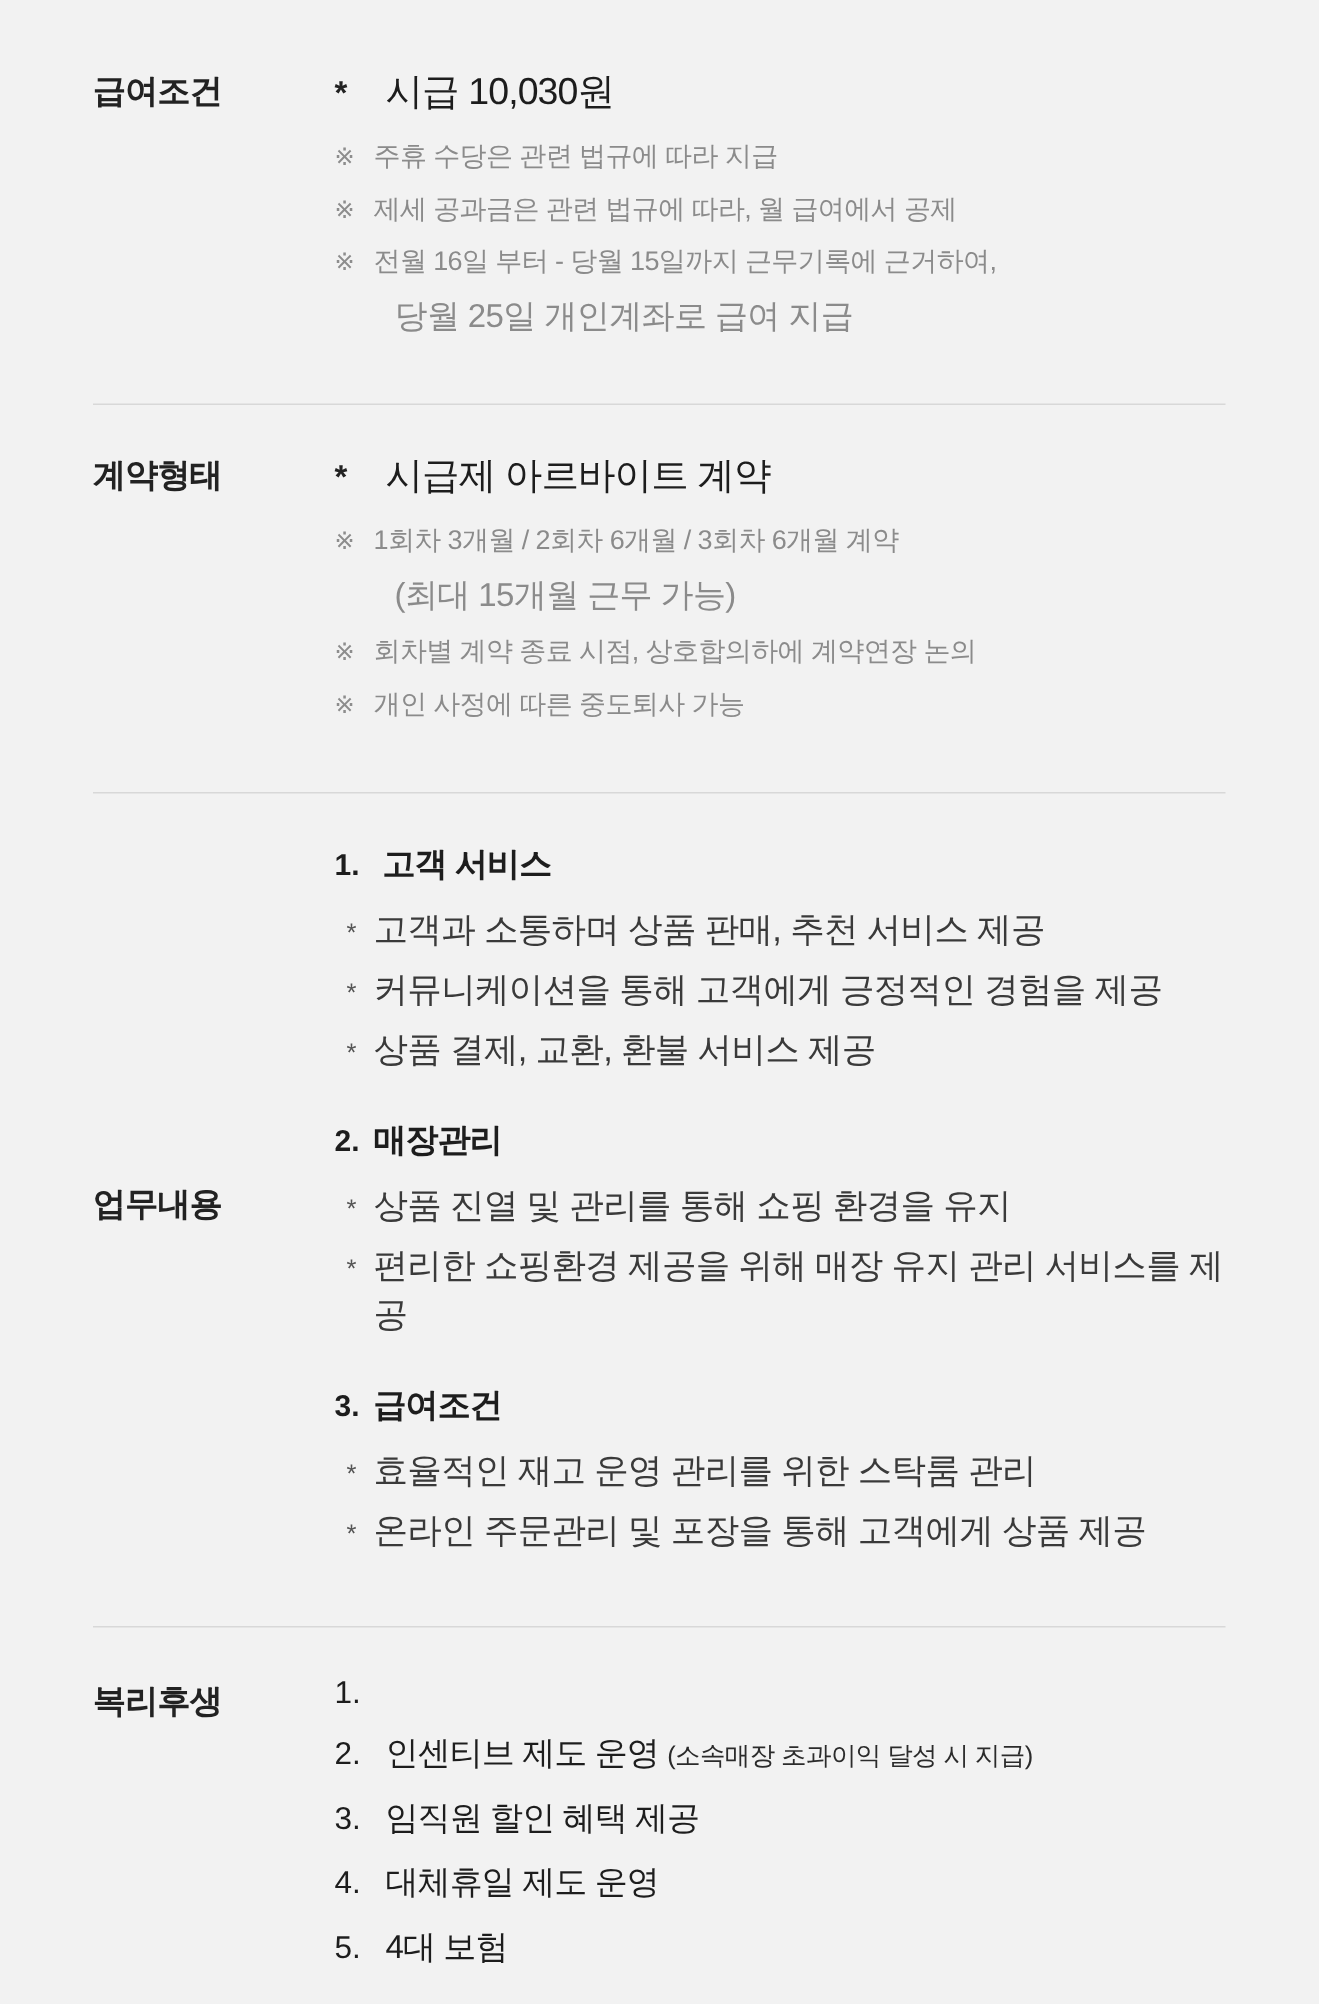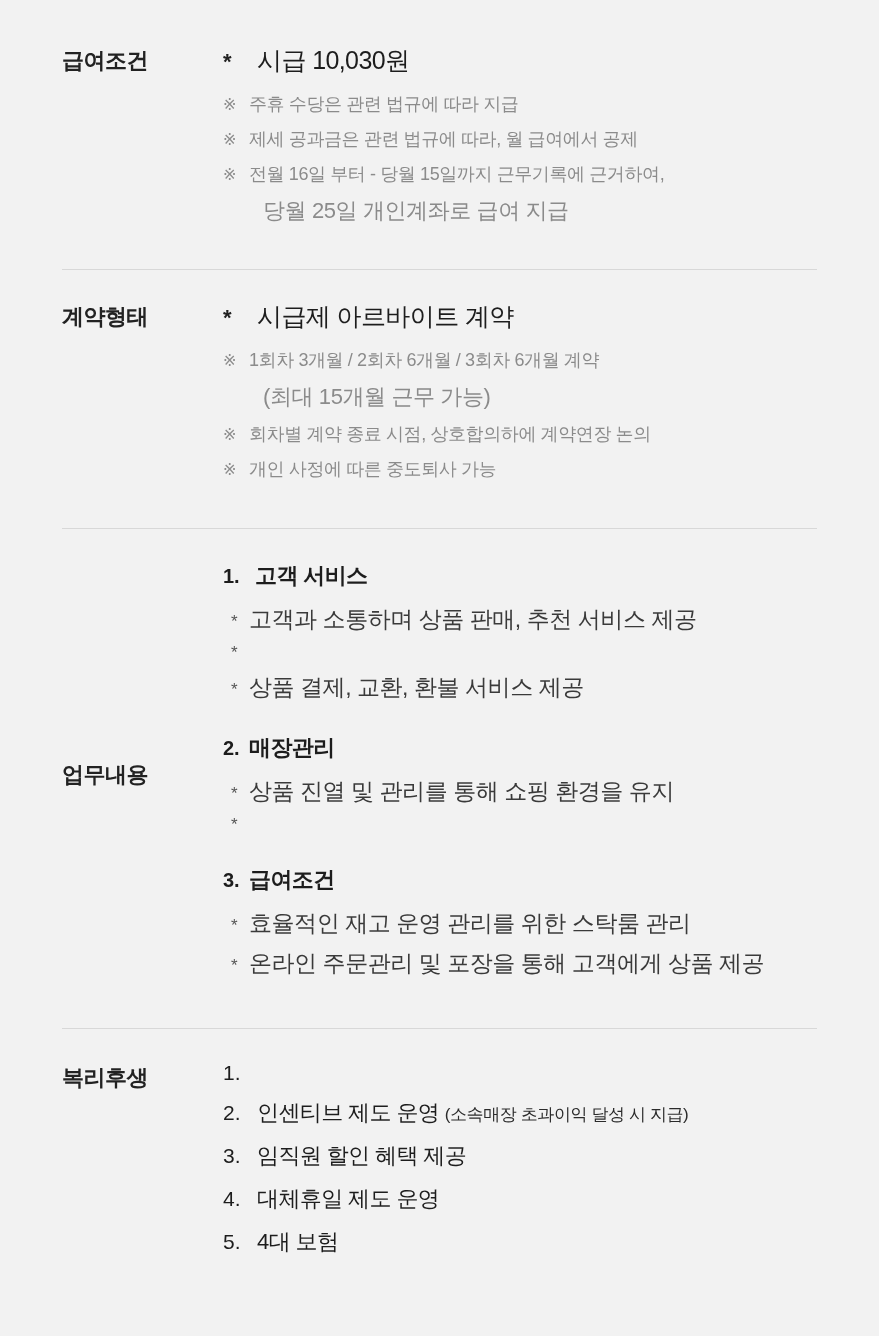--- a/index.html
+++ b/index.html
@@ -238,38 +238,40 @@
         <div class="num-head">
           <span class="marker">1.</span>
           <span class="text">고객 서비스</span>
         </div>
         <div class="bul-row">
           <span class="marker">*</span>
           <span class="text">고객과 소통하며 상품 판매, 추천 서비스 제공</span>
         </div>
         <div class="bul-row">
           <span class="marker">*</span>
+          <span class="text">커뮤니케이션을 통해 고객에게 긍정적인 경험을 제공</span>
         </div>
         <div class="bul-row">
           <span class="marker">*</span>
           <span class="text">상품 결제, 교환, 환불 서비스 제공</span>
         </div>
       </div>
 
       <div class="group">
         <div class="num-head tight">
           <span class="marker">2.</span>
           <span class="text">매장관리</span>
         </div>
         <div class="bul-row">
           <span class="marker">*</span>
           <span class="text">상품 진열 및 관리를 통해 쇼핑 환경을 유지</span>
         </div>
         <div class="bul-row">
           <span class="marker">*</span>
+          <span class="text">편리한 쇼핑환경 제공을 위해 매장 유지 관리 서비스를 제공</span>
         </div>
       </div>
 
       <div class="group">
         <div class="num-head tight">
           <span class="marker">3.</span>
           <span class="text">급여조건</span>
         </div>
         <div class="bul-row">
           <span class="marker">*</span>

